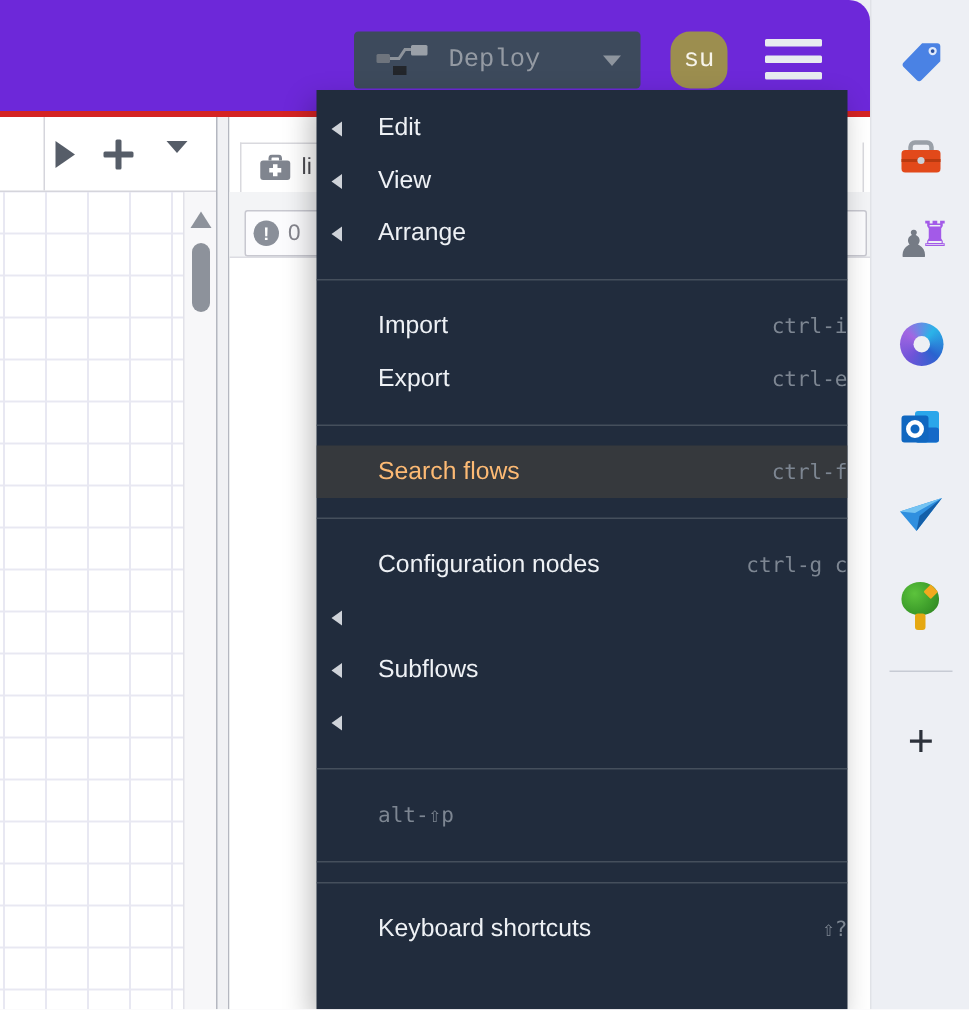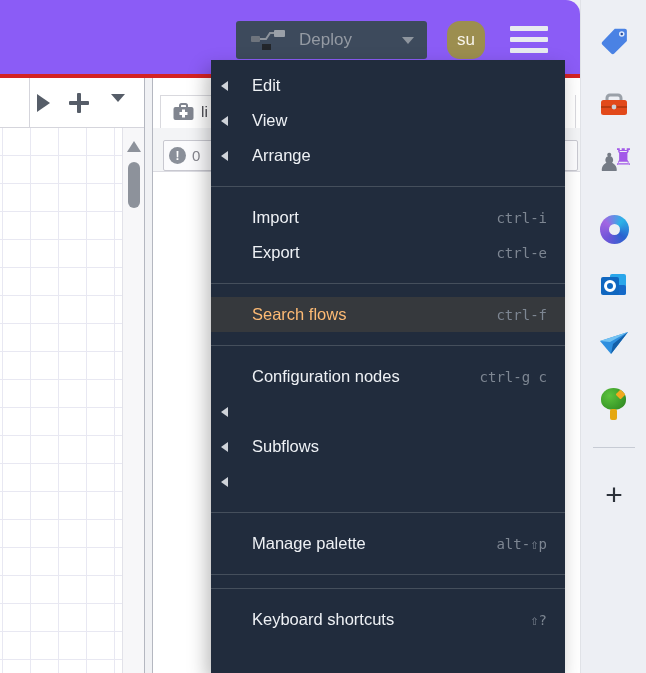--- a/index.html
+++ b/index.html
@@ -3,21 +3,21 @@
 <meta charset="utf-8">
 <style>
   * { margin:0; padding:0; box-sizing:border-box; }
   html,body { width:646px; height:673px; font-family:"Liberation Sans", sans-serif; }
   .page { position:relative; width:646px; height:673px; background:#edeff4; overflow:hidden; }
 
   
   .nr-window { position:absolute; left:0; top:0; width:580px; height:673px; background:#fff;
                border-top-right-radius:14px; overflow:hidden; }
 
-  .nr-header { position:absolute; left:0; top:0; width:100%; height:78px; background:#8b5cf6; z-index:30; }
+  .nr-header { position:absolute; left:0; top:0; width:100%; height:78px; background:#6d28d9; z-index:30;font-family:Liberation Mono, monospace; }
   .red-line  { position:absolute; left:0; bottom:0; width:100%; height:4px; background:#d42323; }
 
   .deploy-btn { position:absolute; left:236px; top:21px; width:191px; height:38px; background:#3d4a5c;
                 border-radius:3px; display:flex; align-items:center; }
   .deploy-icon { margin-left:13px; display:flex; }
   .deploy-label { margin-left:10px; color:#949aa3; font-size:17px; }
   .deploy-caret { position:absolute; right:13px; top:16px; width:0; height:0;
                   border-top:7px solid #8e959e; border-left:6px solid transparent; border-right:6px solid transparent; }
 
   .avatar { position:absolute; left:447px; top:21px; width:38px; height:38px; border-radius:13px;
@@ -64,21 +64,21 @@
                    border-bottom:1px solid #dcdce2; }
   .issue-box { position:absolute; left:10px; top:12px; right:2px; height:31px; background:#fbfbfd;
                border:1px solid #c8c8d0; border-radius:2px; display:flex; align-items:center; padding-left:5px; }
   .issue-icon { width:17px; height:17px; border-radius:50%; background:#8a8f99; color:#fff; font-size:12px;
                 font-weight:bold; display:flex; align-items:center; justify-content:center; }
   .issue-count { margin-left:6px; color:#85858d; font-size:15px; }
 
   
   .menu { position:absolute; left:211px; top:60px; width:354px; height:613px; background:#212c3d;
           padding-top:8px; z-index:40; box-shadow:-4px 8px 18px rgba(0,0,0,0.28); overflow:hidden; }
-  .mi { height:35px; display:flex; align-items:center; padding-right:18px; cursor:pointer; }
+  .mi { height:35px; display:flex; align-items:center; cursor:pointer; }
   .mi .chev { width:41px; padding-left:10px; display:flex; align-items:center; }
   .tri-left { width:0; height:0; border-right:7px solid #cfd3d9; border-top:5px solid transparent; border-bottom:5px solid transparent; }
   .mi .label { flex:1; color:#eef1f5; font-size:16.5px; }
   .mi .shortcut { font-family:"DejaVu Sans Mono","DejaVu Sans",monospace; color:#7d8692; font-size:14px; }
   .mi.active { background:#36393d; }
   .mi.active .label { color:#fdba74; }
   .menu-sep { border-top:1px solid #454f5c; margin:13px 0; }
 
   
   .edge-sidebar { position:absolute; left:580px; top:0; width:66px; height:673px; background:#edeff4;
@@ -247,21 +247,20 @@
         <span class="chev">
             <i class="tri-left"></i>
           </span>
         <span class="shortcut"></span>
       </div>
 
       <div class="menu-sep"></div>
 
       <div class="mi">
         <span class="chev"></span>
-        <span class="label">Manage palette</span>
         <span class="shortcut">alt-⇧p</span>
       </div>
 
       <div class="menu-sep"></div>
 
 
       <div class="menu-sep"></div>
 
       <div class="mi">
         <span class="chev"></span>

